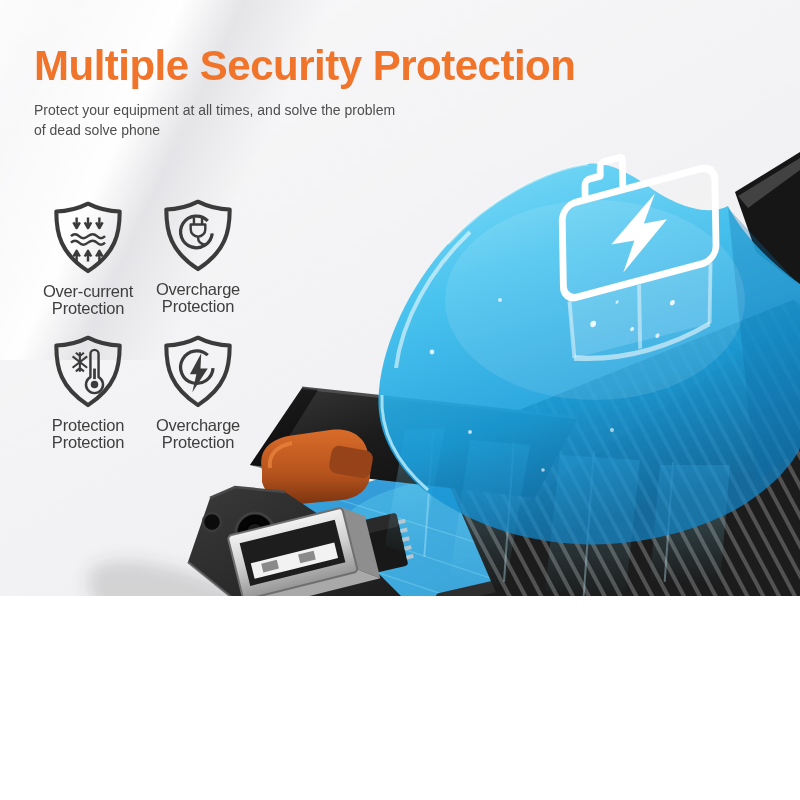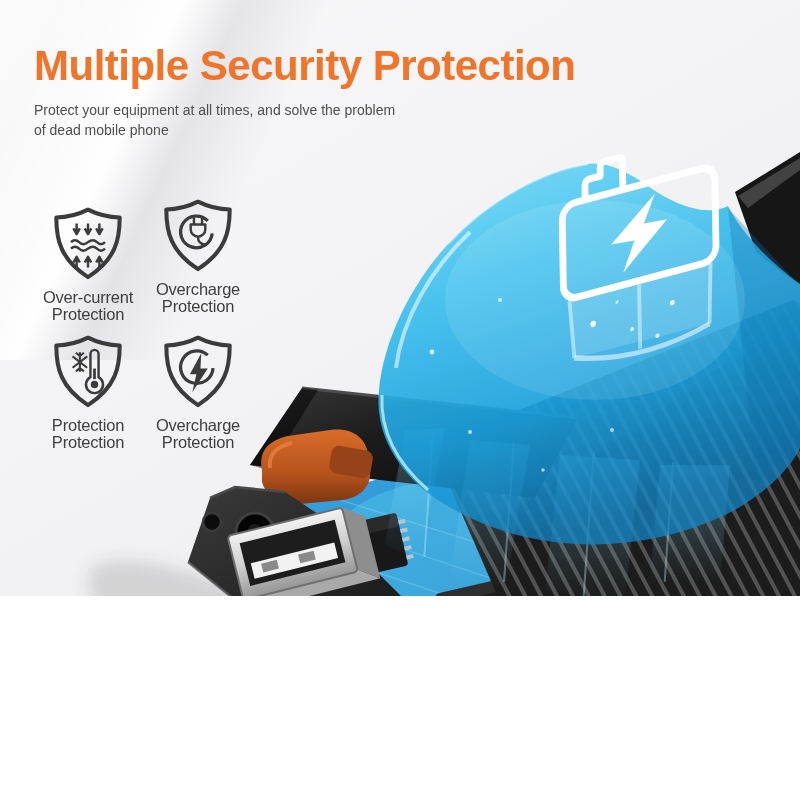--- a/index.html
+++ b/index.html
@@ -11,36 +11,36 @@
   .streak-a{position:absolute;left:-140px;top:-160px;width:640px;height:520px;pointer-events:none;
     background:linear-gradient(115deg,transparent 30%,rgba(255,255,255,.95) 45%,rgba(214,214,219,.55) 52%,transparent 62%);}
   .streak-b{position:absolute;left:-60px;top:-80px;width:420px;height:340px;pointer-events:none;
     background:linear-gradient(115deg,rgba(205,205,210,.45) 2%,rgba(255,255,255,.7) 10%,transparent 30%);}
   .header{position:absolute;left:34px;top:44px;z-index:5;}
   .title{font-size:42px;font-weight:bold;color:#f0742a;letter-spacing:-.5px;line-height:1.05;}
   .subtitle{margin-top:13px;font-size:14px;color:#4e4e4e;line-height:1.4;}
   .feature{position:absolute;width:116px;text-align:center;color:#3e3e3e;z-index:5;}
   .feature svg{display:block;margin:0 auto 7px;}
   .feature .ln{font-size:16.5px;line-height:1.06;letter-spacing:-.2px;}
-  #f1{left:30px;top:204px}#f2{left:140px;top:196px}#f3{left:30px;top:332px}#f4{left:140px;top:332px}
+  #f1{left:30px;top:198px}#f2{left:140px;top:196px}#f3{left:30px;top:332px}#f4{left:140px;top:332px}
   .shield-ic{stroke:#3b3b3b;fill:none;stroke-linejoin:round;}
   .product{position:absolute;left:0;top:0;z-index:1;}
 </style>
 </head>
 <body>
 
 <div class="stage">
   <div class="streak-a"></div>
   <div class="streak-b"></div>
 
   <div class="header">
     <div class="title">Multiple Security Protection</div>
     <div class="subtitle">
       <div>Protect your equipment at all times, and solve the problem</div>
-      <div>of dead mobile phone</div>
+      <div>of dead solve phone</div>
     </div>
   </div>
 
   <div class="feature" id="f1">
     <svg width="92" height="78" viewBox="0 0 100 96">
       <path class="shield-ic" stroke-width="5" d="M 50,7 C 38,13 24,16.5 11,16.5 C 11,44 16,68 50,90 C 84,68 89,44 89,16.5 C 76,16.5 62,13 50,7 Z"></path>
       <g class="shield-ic" stroke-width="3">
         <path d="M36,24 v10 M32,30 L36,37 L40,30"></path>
         <path d="M50,24 v10 M46,30 L50,37 L54,30"></path>
         <path d="M64,24 v10 M60,30 L64,37 L68,30"></path>

